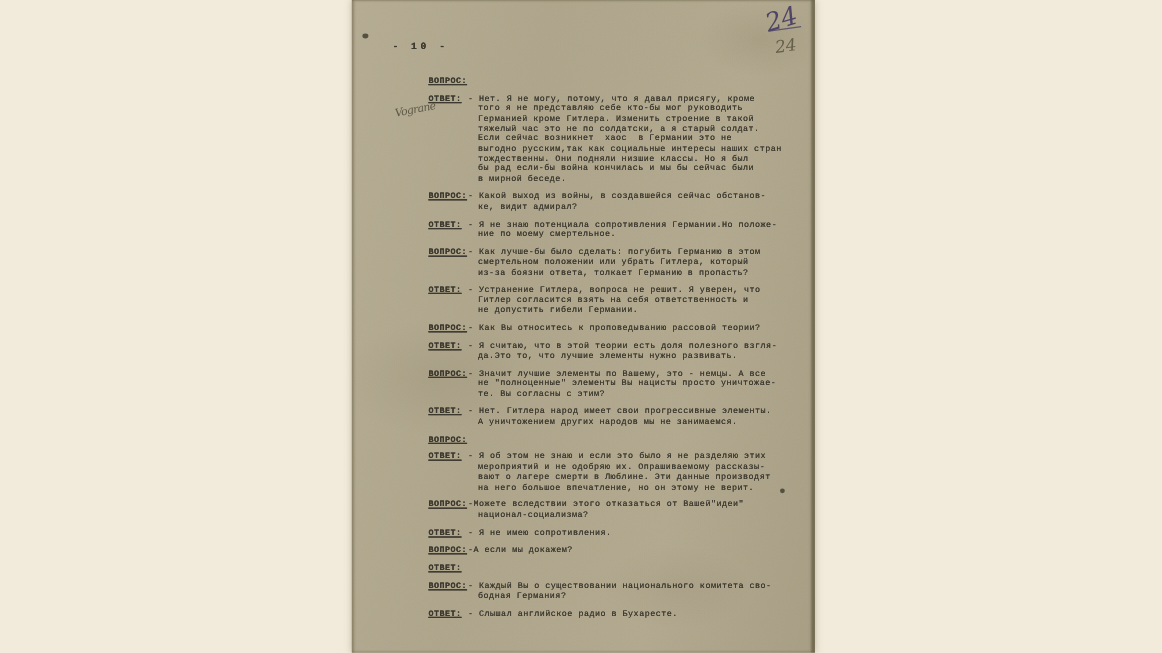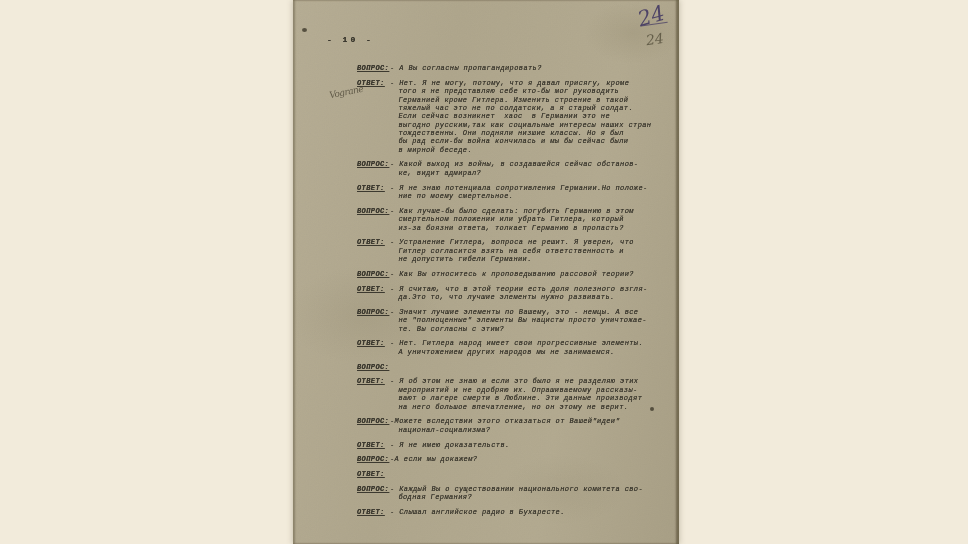--- a/index.html
+++ b/index.html
@@ -17,21 +17,21 @@
       linear-gradient(100deg,#b7ae95 0%,#b0a78d 35%,#b4ab91 70%,#a9a086 100%);
     box-shadow: inset 2px 0 2px rgba(70,60,35,.35), inset -3px 0 2px rgba(70,60,35,.55), 0 0 6px rgba(90,80,55,.35);
   }
   .noise{position:absolute;left:0;top:0;pointer-events:none;}
   .content{position:relative;padding:0 17px 0 64px;color:#3c392f;}
   .pagenum{
     margin:35px 0 20px 0;text-align:left;transform:translateX(-30px);
     font-size:8px;letter-spacing:3px;font-weight:bold;
     text-shadow:0 0 .5px rgba(40,38,30,.9);
   }
-  .entry{display:flex;margin-bottom:6.5px;font-size:7px;line-height:8.35px;letter-spacing:.4px;font-style:italic;}
+  .entry{display:flex;margin-bottom:6.5px;font-size:7px;line-height:8.35px;letter-spacing:.4px;}
   .lbl{flex:0 0 33px;white-space:nowrap;font-weight:bold;text-shadow:0 0 .5px rgba(40,38,30,.85);}
   .lbl span{text-decoration:underline;text-underline-offset:1px;}
   .txt{
     flex:1;white-space:pre-wrap;padding-left:8.4px;text-indent:-8.4px;
     text-shadow:0 0 .5px rgba(40,38,30,.8);
   }
   .hand-ink{
     position:absolute;left:345px;top:4px;
     font-family:"DejaVu Serif",serif;font-style:italic;font-size:21px;
     color:#443a63;transform:rotate(-16deg);opacity:.9;
@@ -66,21 +66,20 @@
 
   <div class="hand-ink">24</div>
   <div class="hand-pencil">24</div>
   <div class="margin-note">Vograne</div>
 
   <div class="content">
     <div class="pagenum">- 10 -</div>
 
     <div class="entry">
       <div class="lbl"><span>ВОПРОС:</span></div>
-      <div class="txt">- А Вы согласны пропагандировать?</div>
     </div>
     <div class="entry">
       <div class="lbl"><span>ОТВЕТ:</span></div>
       <div class="txt">- Нет. Я не могу, потому, что я давал присягу, кроме
 того я не представляю себе кто-бы мог руководить
 Германией кроме Гитлера. Изменить строение в такой
 тяжелый час это не по солдатски, а я старый солдат.
 Если сейчас возникнет  хаос  в Германии это не
 выгодно русским,так как социальные интересы наших стран
 тождественны. Они подняли низшие классы. Но я был
@@ -139,21 +138,21 @@
 вают о лагере смерти в Люблине. Эти данные производят
 на него большое впечатление, но он этому не верит.</div>
     </div>
     <div class="entry">
       <div class="lbl"><span>ВОПРОС:</span></div>
       <div class="txt">-Можете вследствии этого отказаться от Вашей"идеи"
 национал-социализма?</div>
     </div>
     <div class="entry">
       <div class="lbl"><span>ОТВЕТ:</span></div>
-      <div class="txt">- Я не имею доказательств.</div>
+      <div class="txt">- Я не имею сопротивления.</div>
     </div>
     <div class="entry">
       <div class="lbl"><span>ВОПРОС:</span></div>
       <div class="txt">-А если мы докажем?</div>
     </div>
     <div class="entry">
       <div class="lbl"><span>ОТВЕТ:</span></div>
     </div>
     <div class="entry">
       <div class="lbl"><span>ВОПРОС:</span></div>

